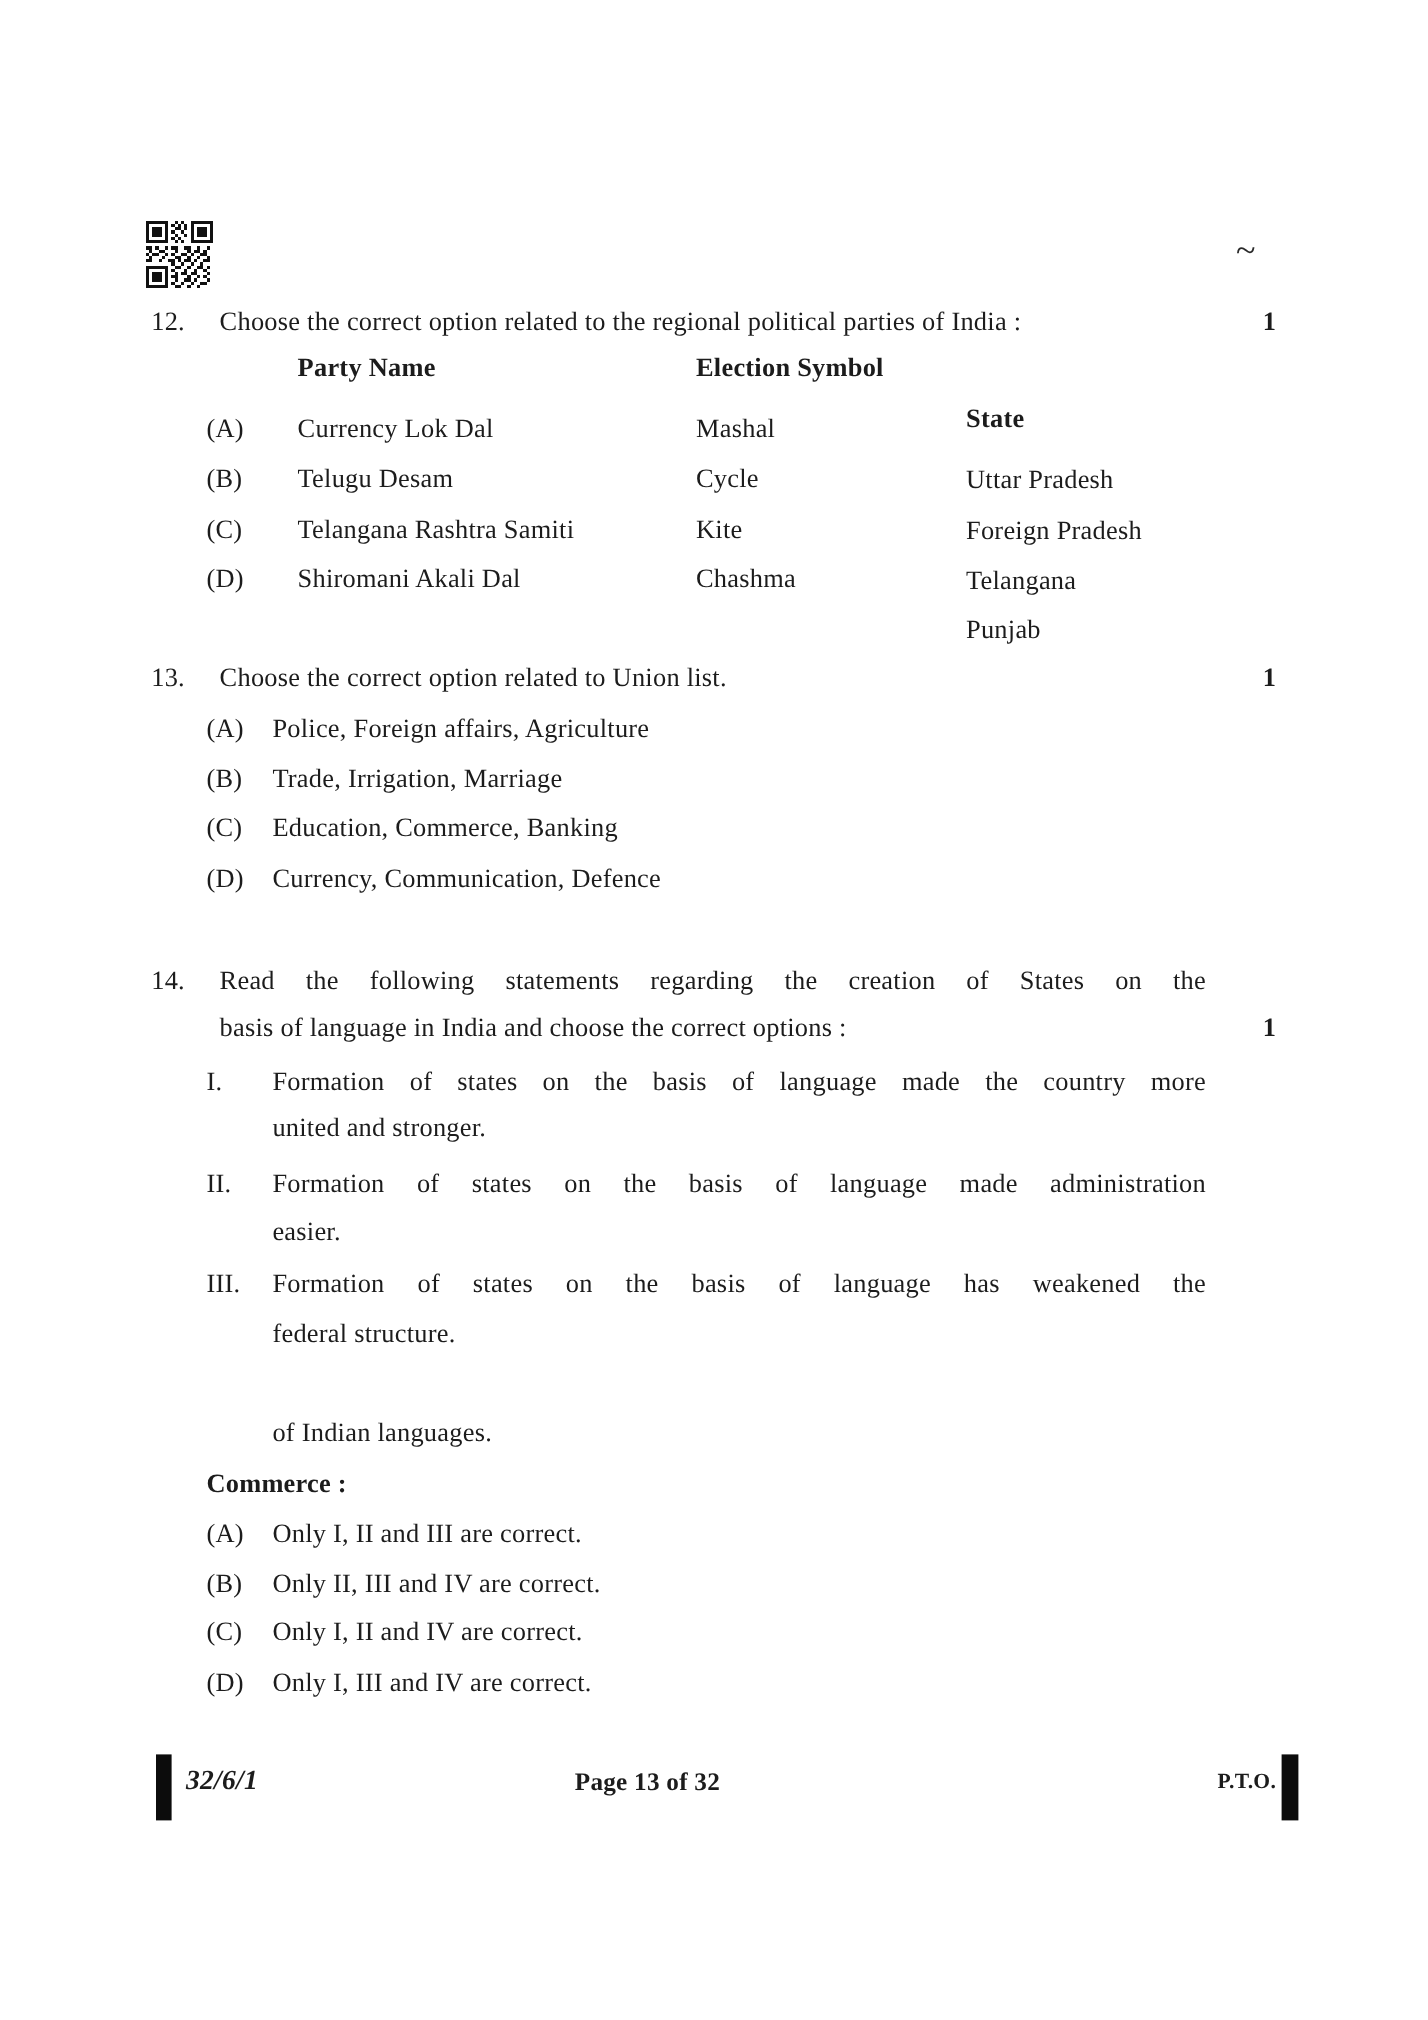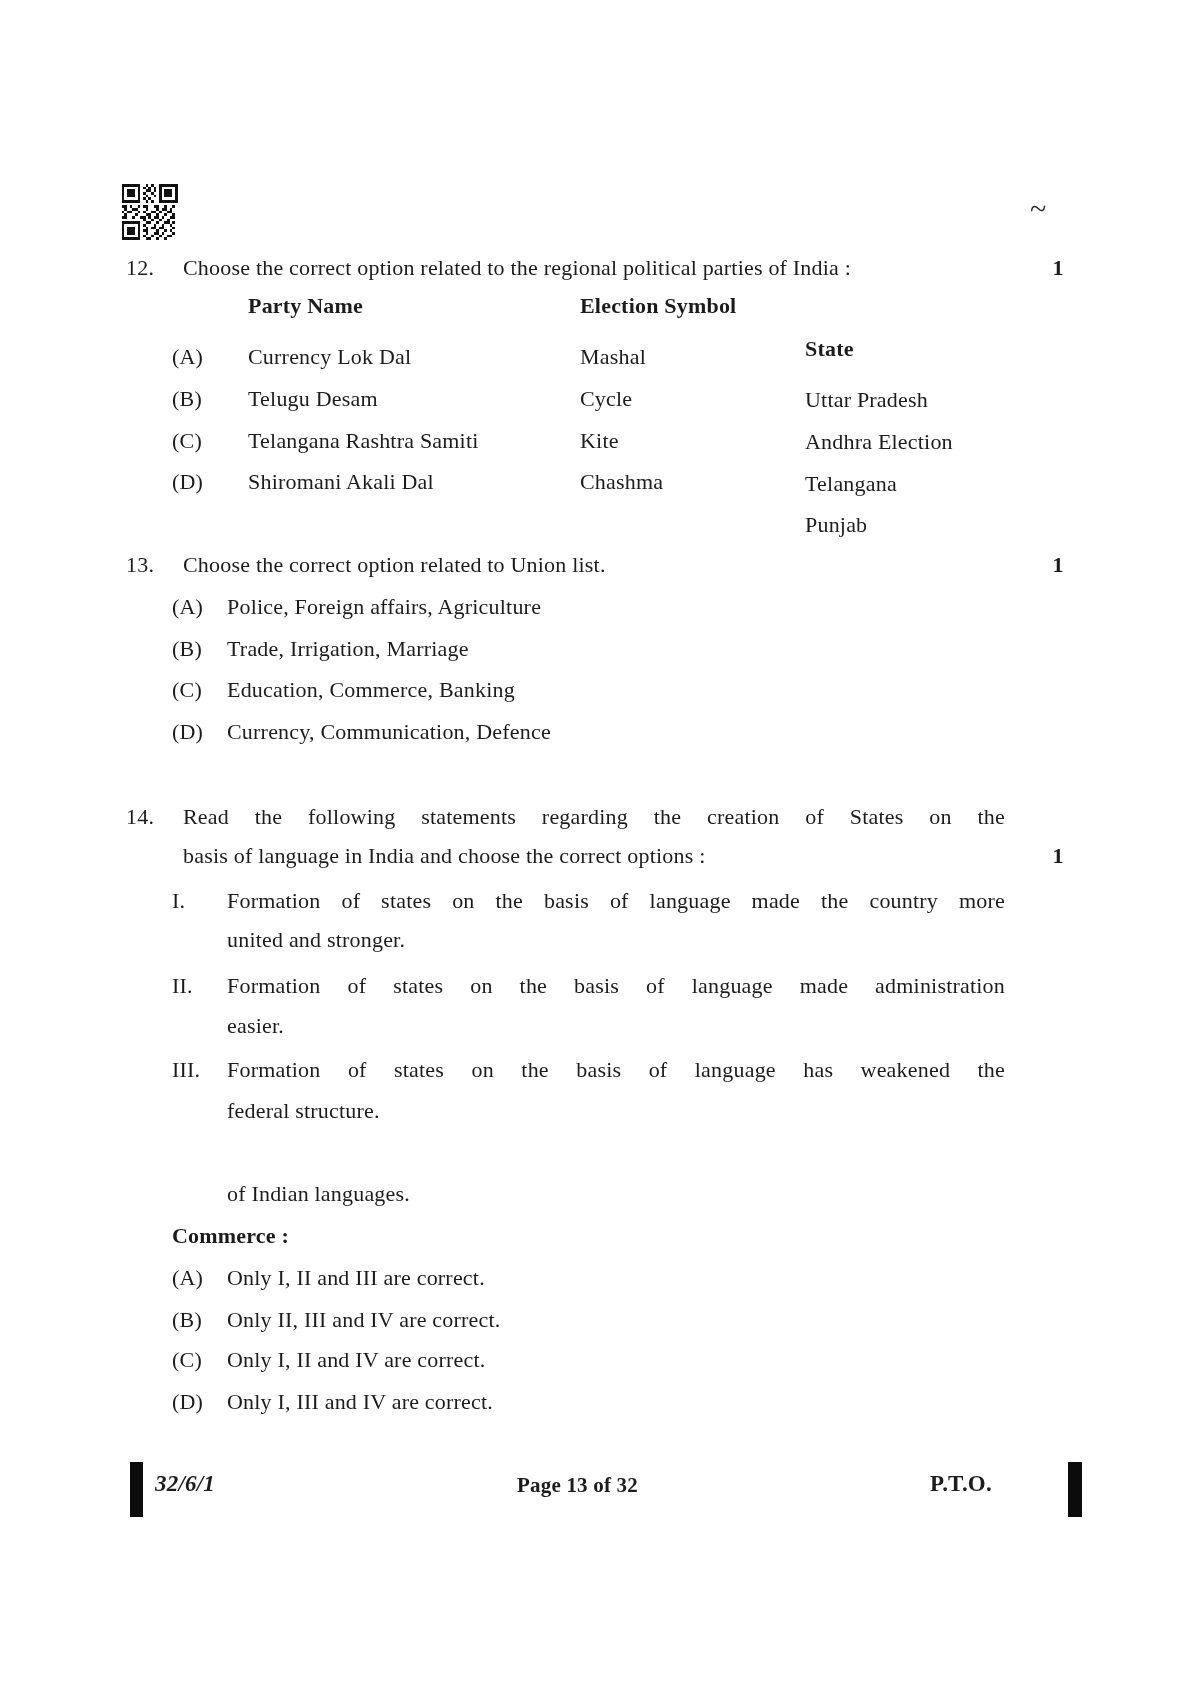--- a/index.html
+++ b/index.html
@@ -49,22 +49,22 @@
     font-size:30px;line-height:30px;color:#2a2a2a;
   }
   .qr{position:absolute;left:120px;top:184px;width:59px;height:56px;}
   
   .footer-bar{
     position:absolute;top:1462px;width:13px;height:55px;background:#0c0c0c;
   }
   .bar-left{left:130px;}
   .bar-right{left:1068px;width:14px;}
   .footer-code{position:absolute;left:155px;font-size:23px;}
-  .footer-page{position:absolute;left:438px;width:200px;text-align:right;font-size:21px;}
-  .footer-pto{position:absolute;left:930px;width:130px;text-align:left;font-size:23px;}
+  .footer-page{position:absolute;left:479px;width:200px;text-align:left;font-size:21px;}
+  .footer-pto{position:absolute;left:974px;width:130px;text-align:center;font-size:18px;}
 </style>
 </head>
 <body>
 
 <div class="page">
 
   <svg class="qr" viewBox="0 0 21 21" shape-rendering="crispEdges">
     <rect x="0" y="0" width="21" height="21" fill="#ffffff"></rect>
     <g fill="#111111">
 
@@ -179,21 +179,21 @@
   <div class="line" style="top:341px;left:0;width:1190px;">
     <span class="col-letter">(A)</span>
     <span class="col-party">Currency Lok Dal</span>
     <span class="col-symbol">Mashal</span>
     <span class="col-state">Uttar Pradesh</span>
   </div>
   <div class="line" style="top:383px;left:0;width:1190px;">
     <span class="col-letter">(B)</span>
     <span class="col-party">Telugu Desam</span>
     <span class="col-symbol">Cycle</span>
-    <span class="col-state">Andhra Election</span>
+    <span class="col-state">Foreign Pradesh</span>
   </div>
   <div class="line" style="top:425px;left:0;width:1190px;">
     <span class="col-letter">(C)</span>
     <span class="col-party">Telangana Rashtra Samiti</span>
     <span class="col-symbol">Kite</span>
     <span class="col-state">Telangana</span>
   </div>
   <div class="line" style="top:466px;left:0;width:1190px;">
     <span class="col-letter">(D)</span>
     <span class="col-party">Shiromani Akali Dal</span>

